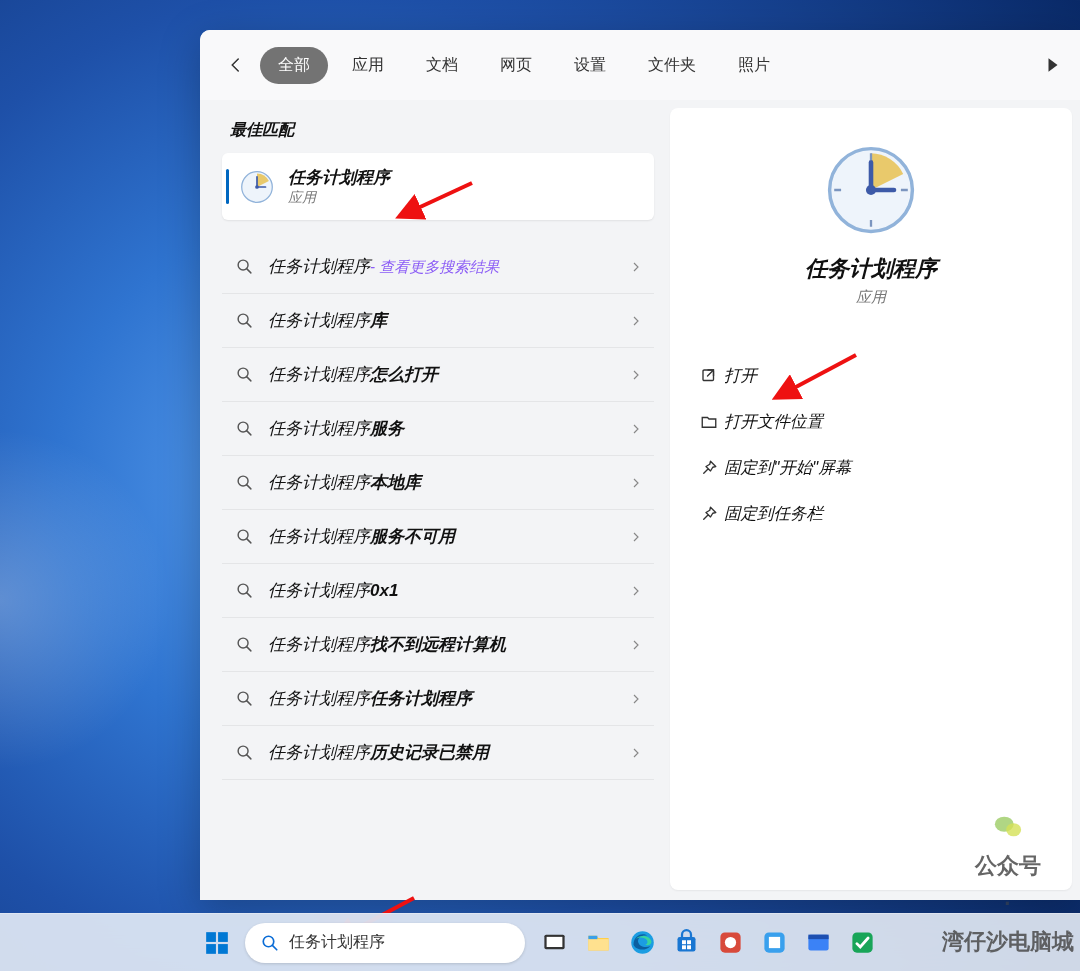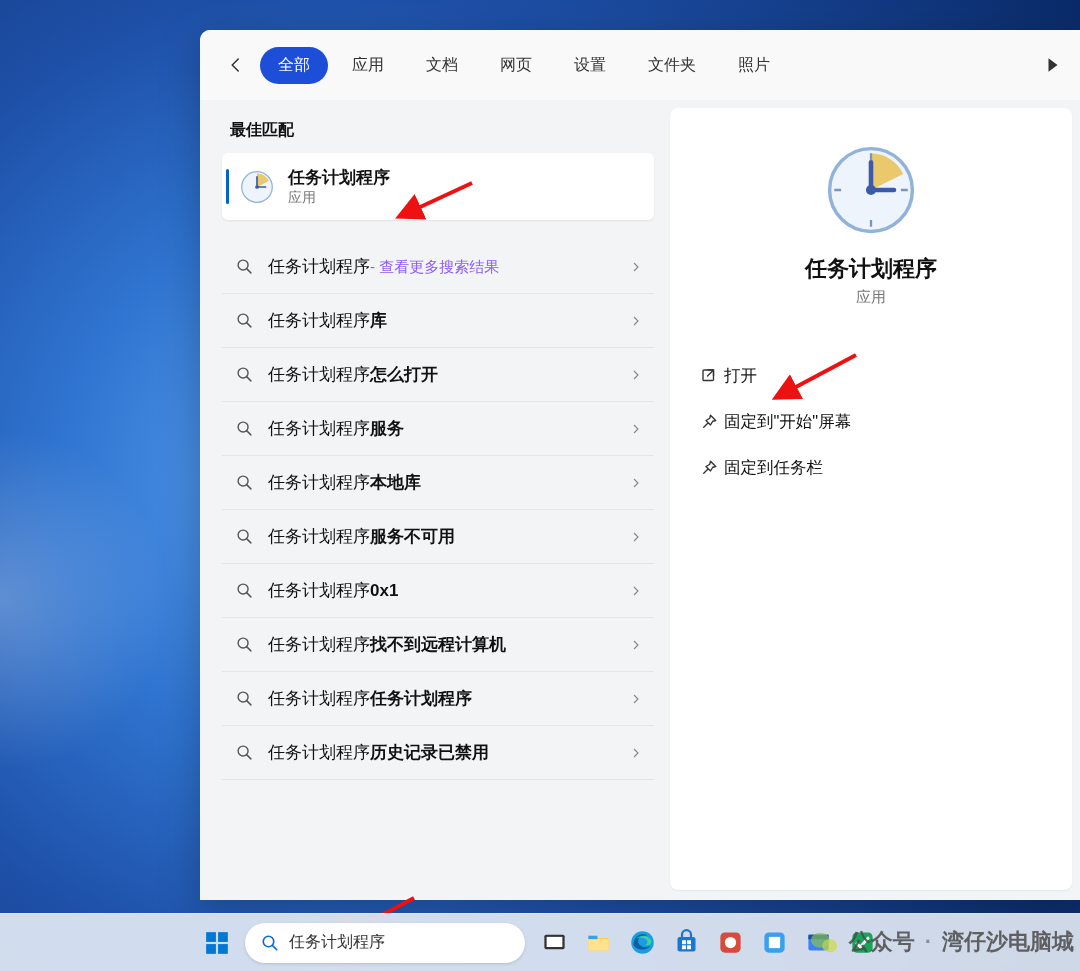--- a/index.html
+++ b/index.html
@@ -28,24 +28,24 @@
   .panel-header {
     height: 70px; display:flex; align-items:center; gap:6px; padding:0 18px;
     background:#f9f9fa;
   }
   .back-btn { width:36px; height:36px; border-radius:6px; display:flex; align-items:center; justify-content:center; cursor:pointer; }
   .back-btn svg { width:18px; height:18px; stroke:#333; }
   .tab-pill {
     padding: 8px 18px; border-radius: 999px; font-size:16px; cursor:pointer; user-select:none;
     color:#333;
   }
-  .tab-pill.active { background:#1d4ed8; color:#fff; }
+  .tab-pill.active { background:#737373; color:#fff; }
   .expand-btn { margin-left:auto; width:18px; }
 
-  .panel-body { flex:1; display:flex; overflow:hidden; padding: 0 8px 10px 18px;}
+  .panel-body { flex:1; display:flex; overflow:hidden; padding: 0 8px 10px 18px; font-style: italic;}
   .left-col { width: 440px; overflow:hidden; padding-top:14px;}
   .right-col { flex:1; background:#fff; border-radius:8px; margin:8px 0 0 12px; padding:36px 24px 24px 24px; box-shadow:0 1px 2px rgba(0,0,0,0.06);}
 
   .sec-title { font-size:16px; font-weight:600; color:#111; padding:6px 12px 8px 12px;}
 
   .best-match {
     background:#fff; border-radius:6px; padding:13px 14px 13px 18px; display:flex; align-items:center; gap:14px;
     box-shadow:0 1px 2px rgba(0,0,0,0.08); position:relative; cursor:pointer; margin:4px 4px 20px 4px;
   }
   .best-match::before {
@@ -94,21 +94,21 @@
     width:280px; height:40px; background:#fff; border-radius:20px; display:flex; align-items:center; gap:10px;
     padding:0 16px; box-shadow:0 1px 3px rgba(0,0,0,0.15);
   }
   .searchbox input { border:none; outline:none; font-size:16px; flex:1; color:#333; background:transparent;}
   .tb-icon { width:42px; height:42px; display:flex; align-items:center; justify-content:center; cursor:pointer; border-radius:4px; position:relative;}
   .tb-icon svg { width:27px; height:27px;}
   .tb-pinned { display:flex; align-items:center; gap:2px;}
 
   .watermark {
     position:absolute; right:6px; bottom:14px; display:flex; align-items:center; gap:10px;
-    font-size:22px; color:#4a4a4a; font-weight:600; opacity:0.85; pointer-events:none;
+    font-size:22px; color:#4a4a4a; font-weight:600; opacity:0.85; pointer-events:none;flex-direction:column;
   }
   .watermark .wm-icon { width:30px; height:30px; }
 
   
   svg { display:block; }
 </style>
 </head>
 <body>
 
 <div class="bg-swirl"></div>
@@ -368,20 +368,28 @@
 
       <div class="action-row">
             <span class="a-icon">
               <svg width="18" height="18" viewBox="0 0 24 24" fill="none" stroke="#333" stroke-width="1.8">
                 <rect x="4" y="4" width="14" height="14" rx="1.5"></rect>
                 <path d="M10 4h8v8" fill="none"></path>
                 <path d="M18 4L10 12" stroke-linecap="round"></path>
               </svg>
             </span>
                    <span>打开</span>
+          </div>
+          <div class="action-row">
+            <span class="a-icon">
+              <svg width="18" height="18" viewBox="0 0 24 24" fill="none" stroke="#333" stroke-width="1.8">
+                <path d="M3 6h7l2 2h9v11H3Z"></path>
+              </svg>
+            </span>
+                   <span>打开文件位置</span>
           </div>
           <div class="action-row">
             <span class="a-icon">
               <svg width="18" height="18" viewBox="0 0 24 24" fill="none" stroke="#333" stroke-width="1.8" stroke-linejoin="round">
                 <path d="M14 3l7 7-4 1-3 5-3-3-6 6 6-6-3-3 5-3 1-4z"></path>
               </svg>
             </span>
                    <span>固定到"开始"屏幕</span>
           </div>
           <div class="action-row">

